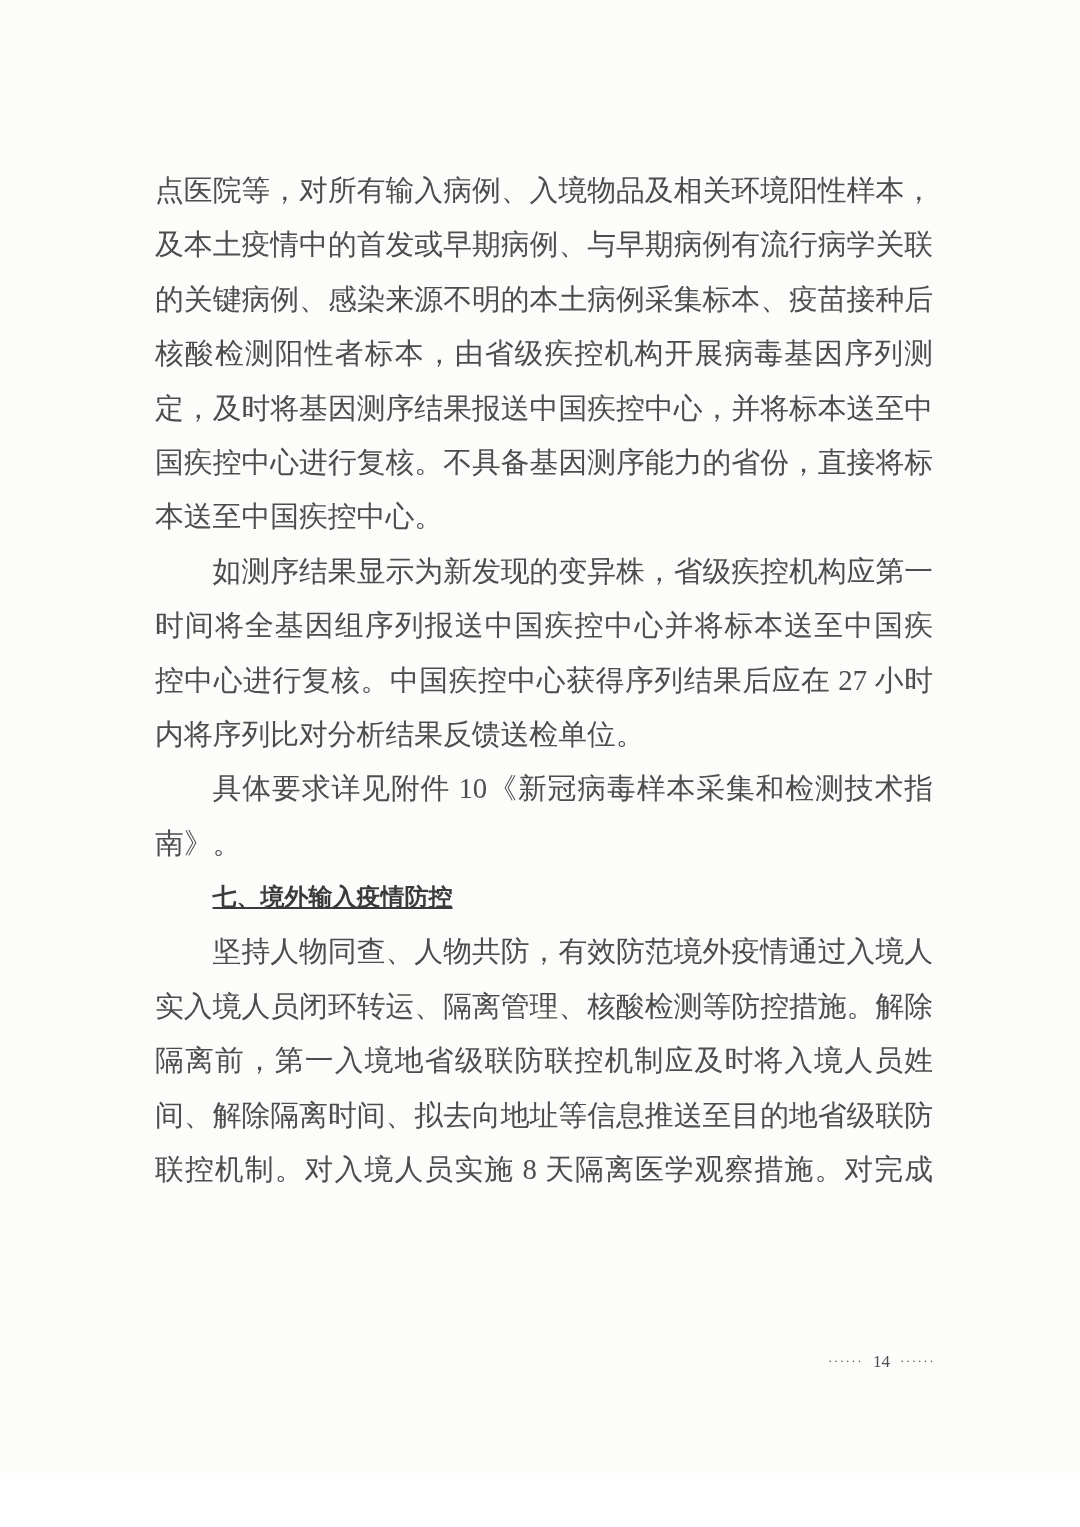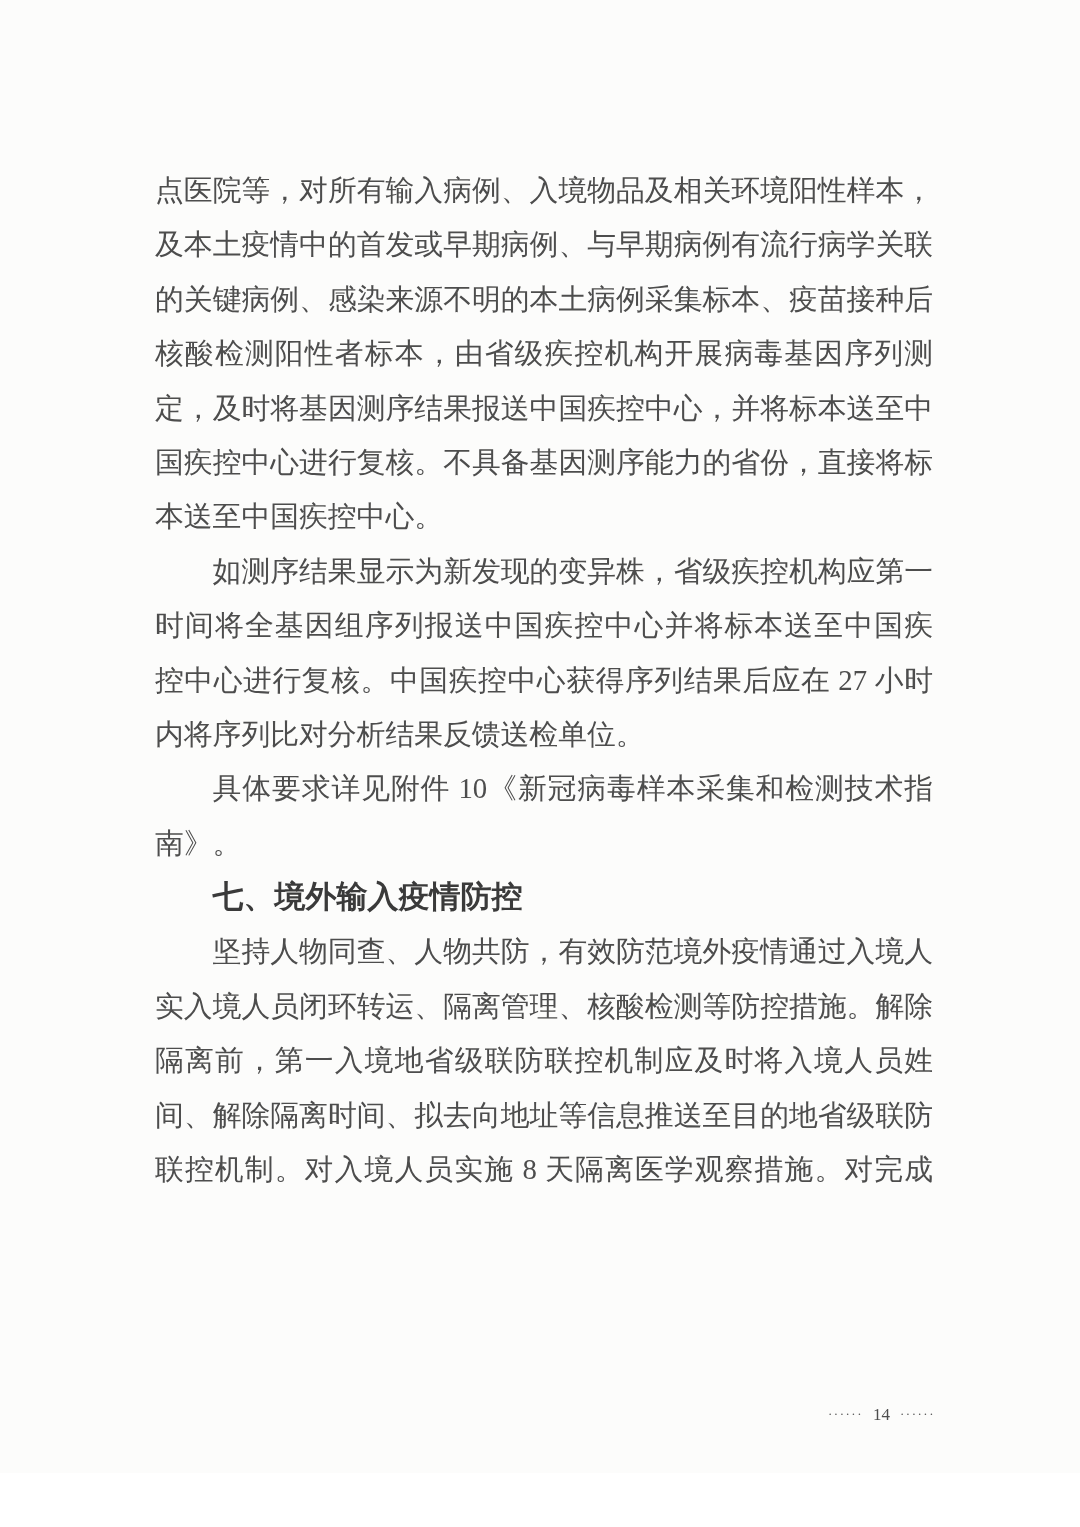--- a/index.html
+++ b/index.html
@@ -27,26 +27,27 @@
   }
   .fill {
     text-align: justify;
     text-align-last: justify;
     text-justify: inter-character;
   }
   .indent { padding-left: 57.6px; }
   .heading {
     font-family: "Liberation Sans", "DejaVu Sans", sans-serif;
     font-weight: 700;
-    font-size: 31px;
+    font-size: 24px;
     color: #3a3a3a;
+    text-decoration: underline;
   }
   .footer {
     position: absolute;
-    top: 1401px;
+    top: 1348px;
     right: 145px;
     height: 26px;
     line-height: 26px;
     color: #555555;
     white-space: nowrap;
   }
   .footer .dots {
     font-size: 13px;
     letter-spacing: 1.5px;
     color: #5a5a5a;

